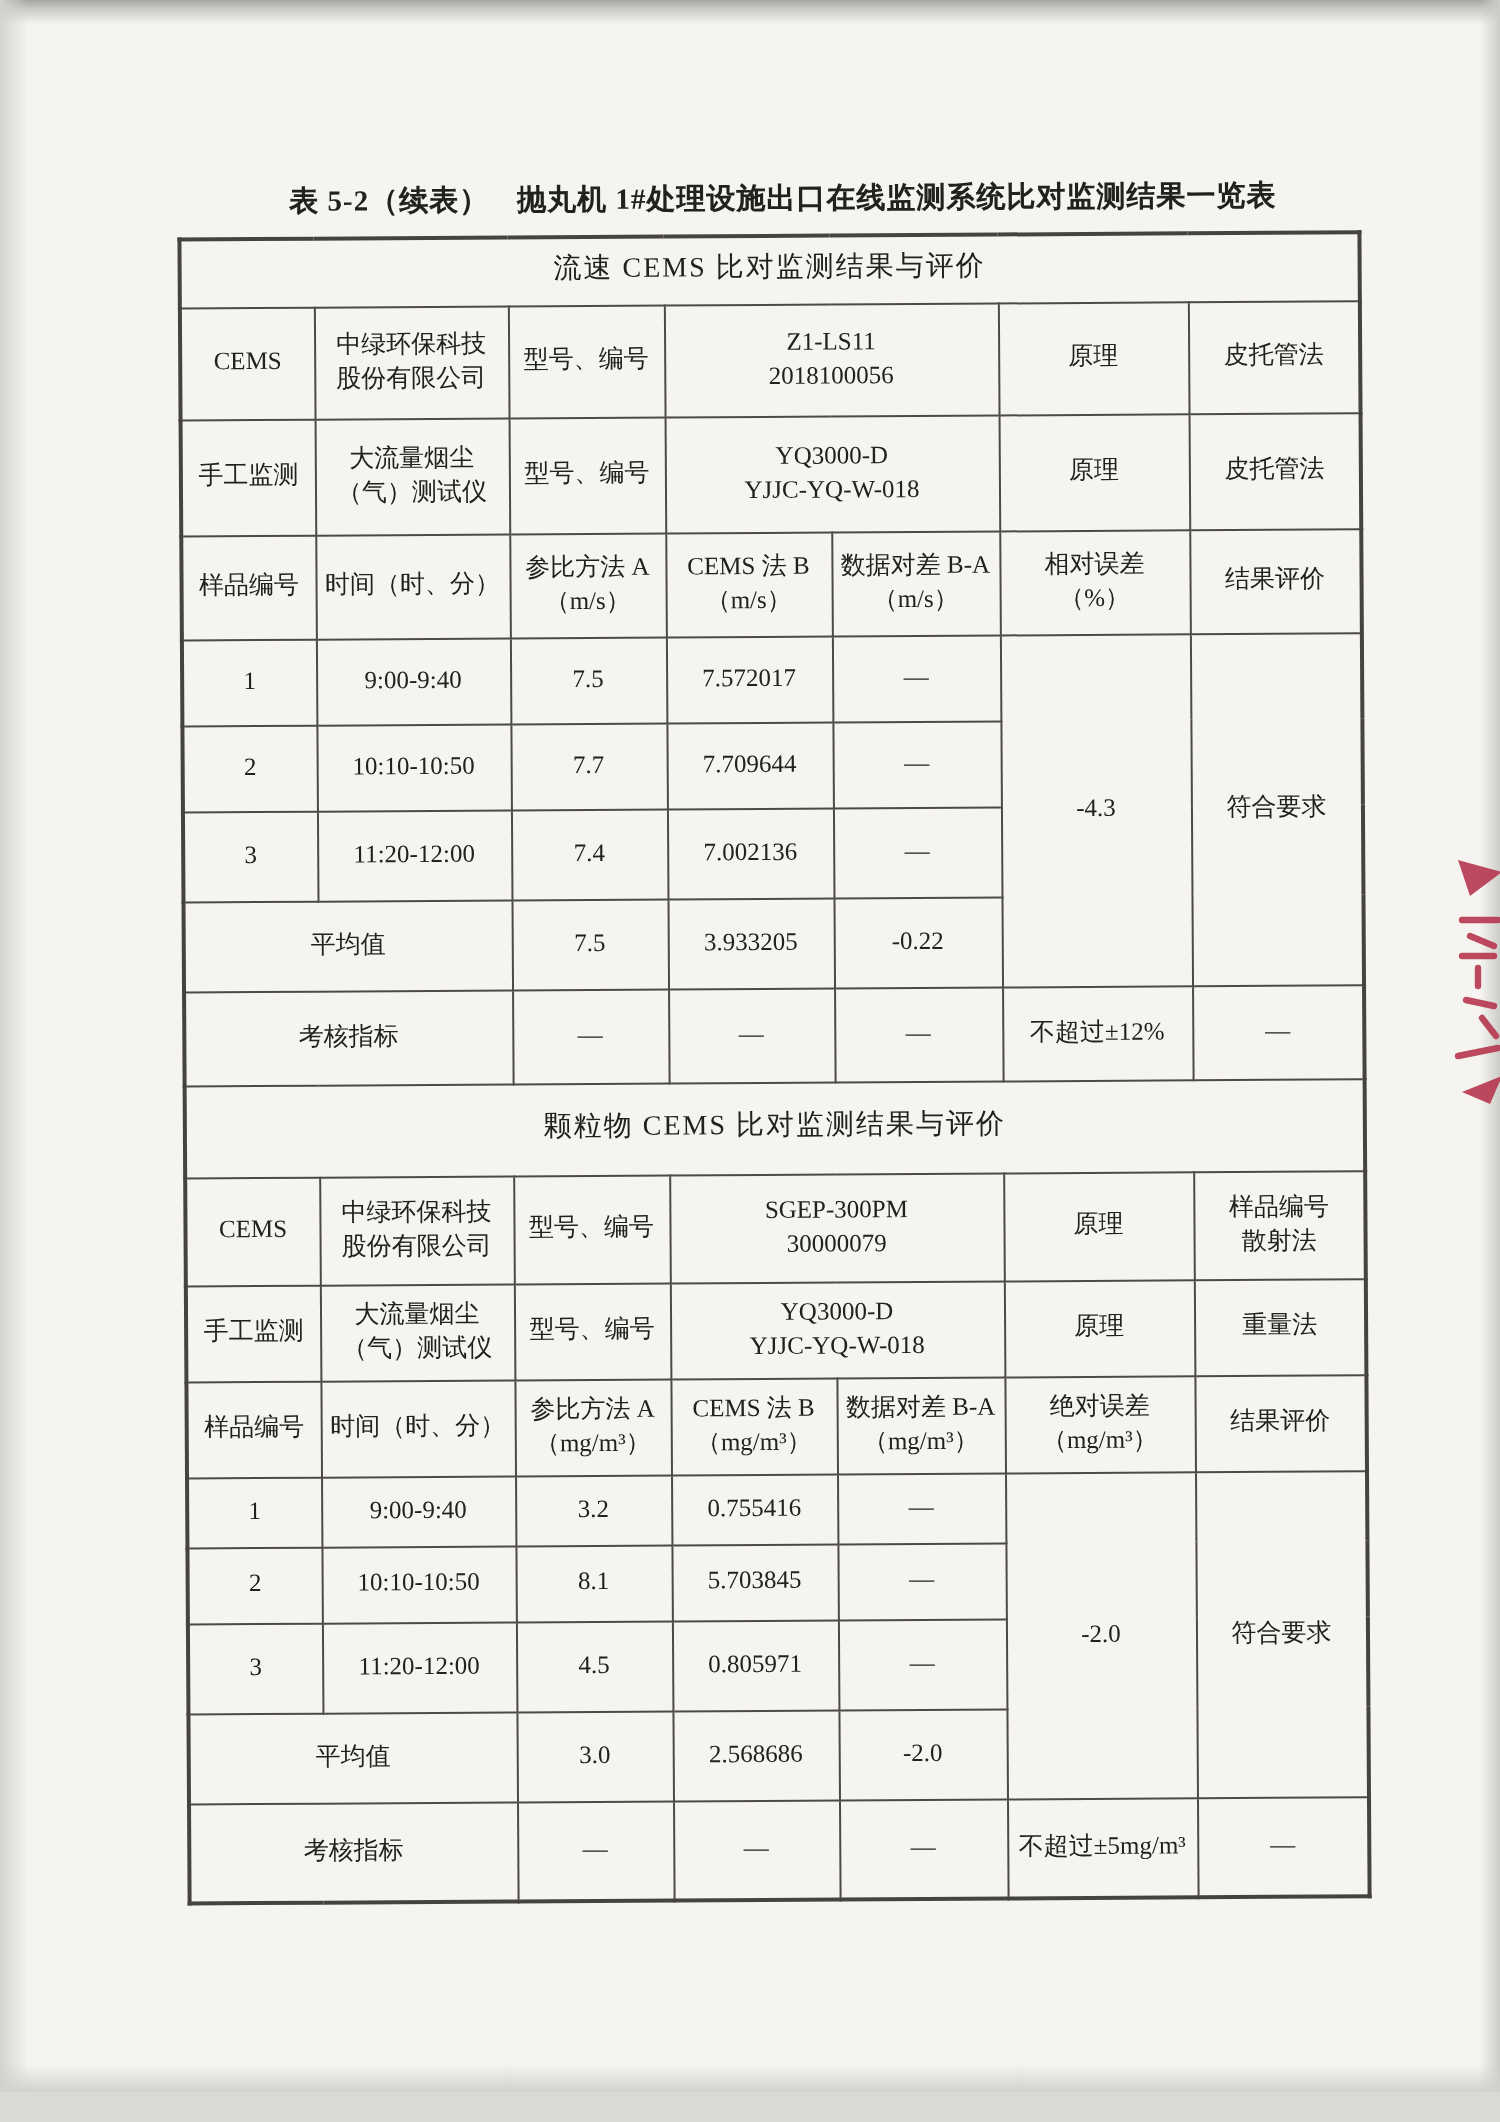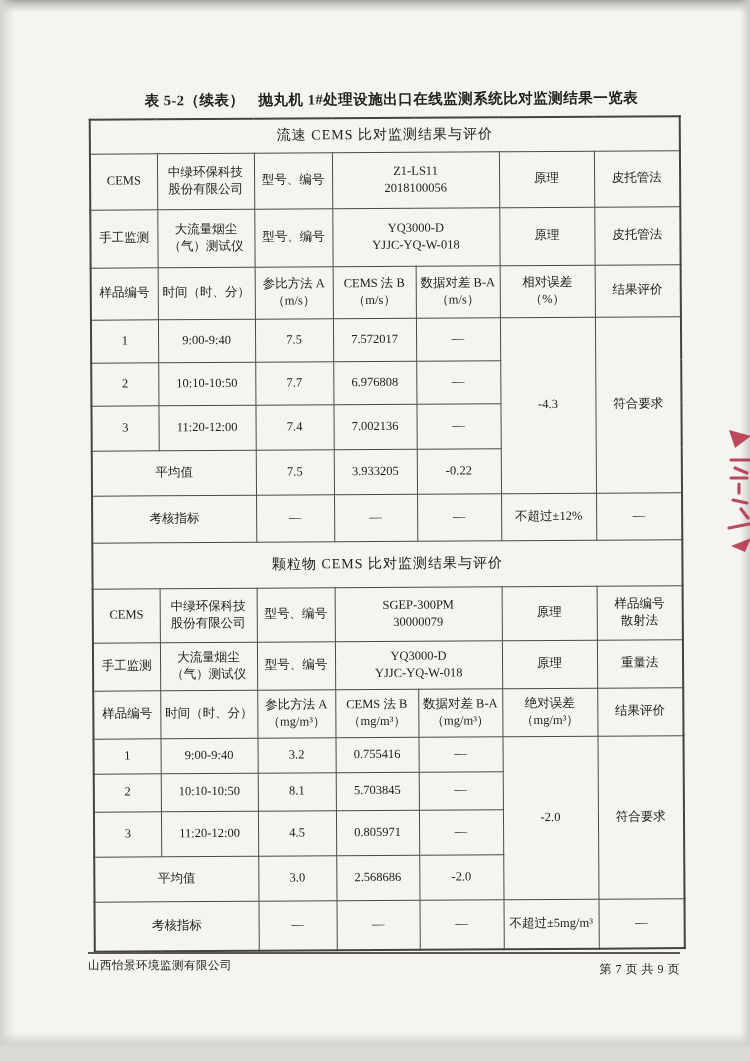--- a/index.html
+++ b/index.html
@@ -155,21 +155,21 @@
         <td>7.5</td>
         <td>7.572017</td>
         <td>—</td>
         <td rowspan="4">-4.3</td>
         <td rowspan="4">符合要求</td>
       </tr>
       <tr style="height:43px">
         <td>2</td>
         <td>10:10-10:50</td>
         <td>7.7</td>
-        <td>6.976808</td>
+        <td>7.709644</td>
         <td>—</td>
       </tr>
       <tr style="height:45px">
         <td>3</td>
         <td>11:20-12:00</td>
         <td>7.4</td>
         <td>7.002136</td>
         <td>—</td>
       </tr>
       <tr style="height:45px">
@@ -258,24 +258,20 @@
         <td>—</td>
         <td>—</td>
         <td>—</td>
         <td>不超过±5mg/m³</td>
         <td>—</td>
       </tr>
     </tbody>
       </table>
   </div>
 
-  <div class="footer">
-    <span>山西怡景环境监测有限公司</span>
-    <span class="footer-page">第 7 页 共 9 页</span>
-  </div>
 
   <svg class="stamp" viewBox="0 0 34 132" fill="none" stroke="#b53249" stroke-width="3.2" stroke-linecap="round">
     <path d="M6 6 L28 12 L12 24 Z" fill="#b53249" stroke="none"></path>
     <path d="M8 36 h18"></path>
     <path d="M12 44 l12 5"></path>
     <path d="M8 54 h16"></path>
     <path d="M16 60 v9"></path>
     <path d="M10 76 l14 3"></path>
     <path d="M18 85 l7 9"></path>
     <path d="M6 104 l20 -4"></path>

